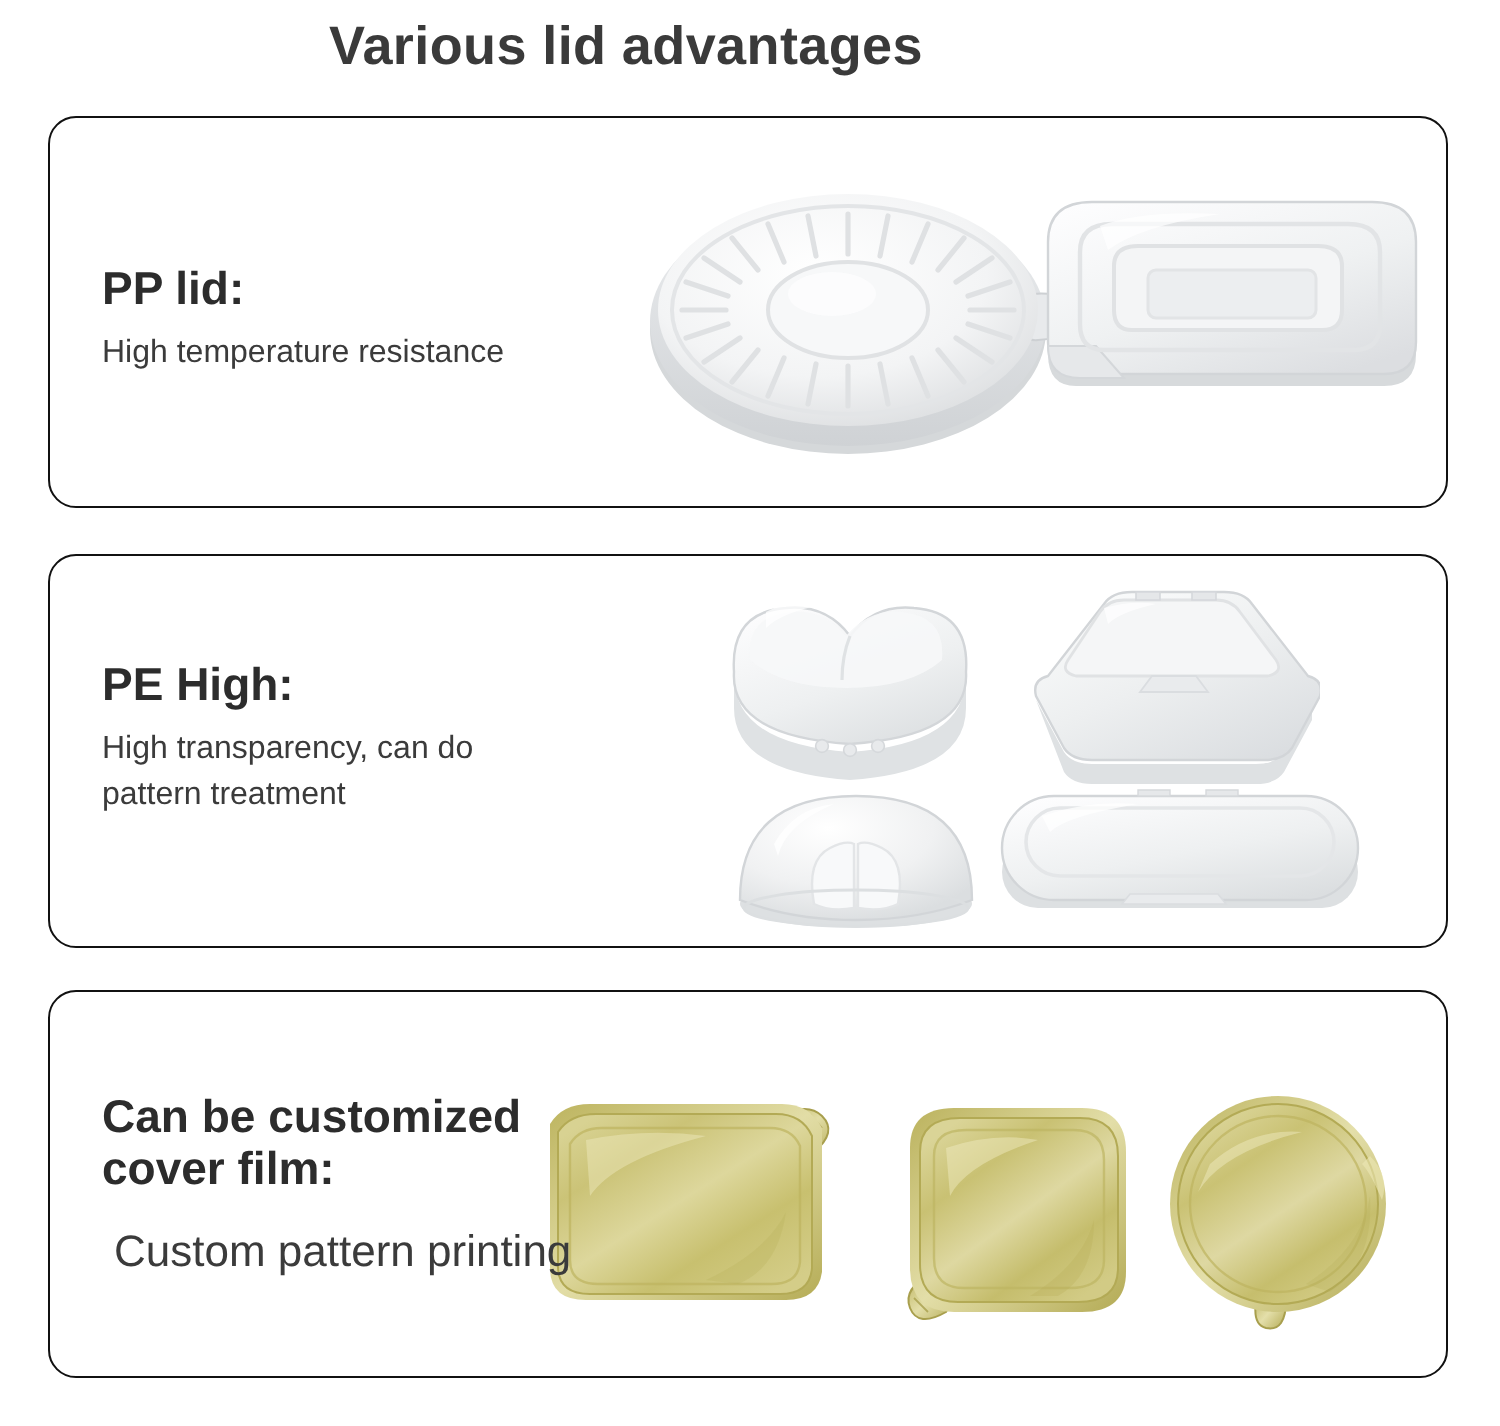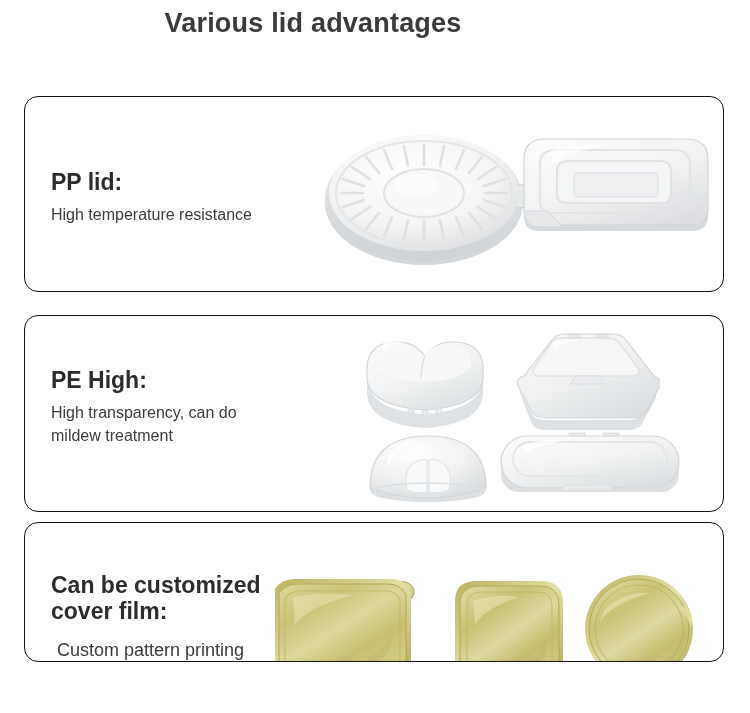--- a/index.html
+++ b/index.html
@@ -33,25 +33,24 @@
   
   .panel {
     position: absolute;
     left: 24px;
     width: 700px;
     box-sizing: border-box;
     border: 1.5px solid #111111;
     border-radius: 14px;
     background: #ffffff;
     overflow: hidden;
-    margin-top: 38px;
   }
   #panel-pp  { top: 58px;  height: 196px; }
   #panel-pet { top: 277px; height: 197px; }
-  #panel-film{ top: 484px; height: 140px; text-decoration: underline; }
+  #panel-film{ top: 495px; height: 194px; text-decoration: underline; }
 
   .panel-text {
     position: absolute;
     left: 26px;
     z-index: 3;
   }
   .panel-heading {
     font-size: 23px;
     font-weight: bold;
     color: #2c2c2c;
@@ -63,21 +62,21 @@
     font-size: 16px;
     font-weight: normal;
     color: #3b3b3b;
     line-height: 1.45;
     white-space: pre-line;
     margin: 7px 0 0 0;
   }
   #panel-pp .panel-text   { top: 73px; }
   #panel-pet .panel-text  { top: 52px; }
   #panel-film .panel-text { top: 50px; }
-  #panel-film .panel-desc { margin-top: 12px; padding-left: 6px; font-size: 18px; }
+  #panel-film .panel-desc { margin-top: 12px; padding-left: 6px; font-size: 22px; }
 
   .media {
     position: absolute;
     top: 0; left: 0;
     width: 100%; height: 100%;
     z-index: 1;
     pointer-events: none;
   }
   .media svg { display: block; }
   .shape { position: absolute; }
@@ -254,21 +253,21 @@
       <path d="M74 8 l0 -3 l16 0 l0 3 z" fill="#e6e8ea" stroke="#d6d9dc" stroke-width="0.7"></path>
       <path d="M108 8 l0 -3 l16 0 l0 3 z" fill="#e6e8ea" stroke="#d6d9dc" stroke-width="0.7"></path>
       <path d="M66 62 l4 -5 l44 0 l4 5 z" fill="#e9ebed" stroke="#dadde0" stroke-width="0.8"></path>
       <path d="M26 18 q22 -8 48 -6 q-36 6 -44 14 z" fill="#ffffff" opacity="0.75"></path>
     </svg>
   </div>
 
   <div class="panel-text">
     <div class="panel-heading">PE High:</div>
     <div class="panel-desc">High transparency, can do
-mildew treatment</div>
+pattern treatment</div>
   </div>
 </div>
 
 <div class="panel" id="panel-film">
 
   <div class="media">
 
     <svg class="shape" style="left:228px; top:48px;" width="180" height="116" viewBox="0 0 180 116">
       <defs>
         <linearGradient id="goldRect" x1="0.1" y1="0.05" x2="0.9" y2="0.95">

